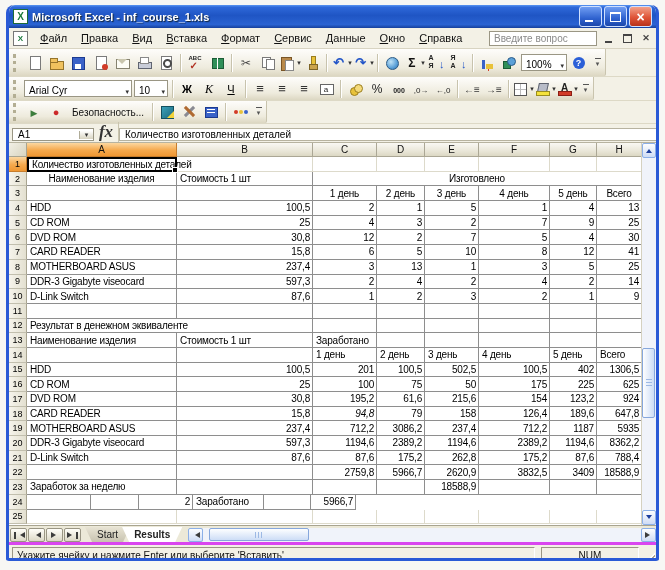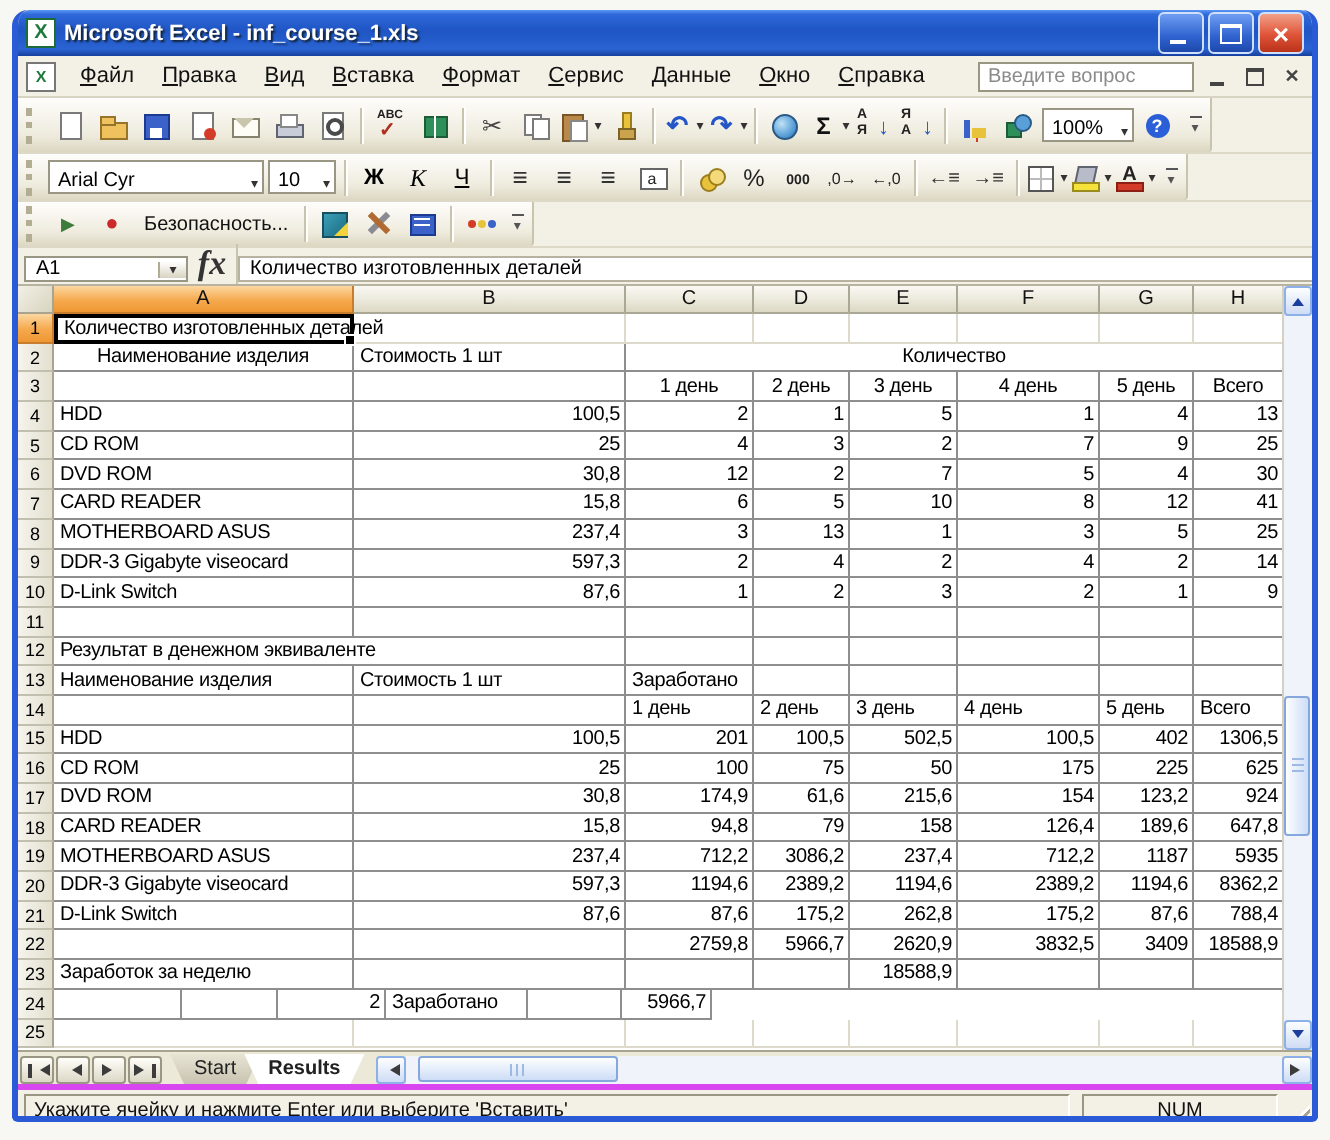--- a/index.html
+++ b/index.html
@@ -401,21 +401,21 @@
           <span class="cell" style="width: 48px;"></span>
           <span class="cell" style="width: 54px;"></span>
           <span class="cell" style="width: 71px;"></span>
           <span class="cell" style="width: 47px;"></span>
           <span class="cell" style="width: 45px;"></span>
         </div>
         <div class="grow">
           <span class="rh">2</span>
           <span class="cell b c" style="width: 150px;">Наименование изделия</span>
           <span class="cell b" style="width: 136px;">Стоимость 1 шт</span>
-          <span class="cell b c" style="width: 329px;">Количество</span>
+          <span class="cell b c" style="width: 329px;">Изготовлено</span>
         </div>
         <div class="grow">
           <span class="rh">3</span>
           <span class="cell b" style="width: 150px;"></span>
           <span class="cell b" style="width: 136px;"></span>
           <span class="cell b c" style="width: 64px;">1 день</span>
           <span class="cell b c" style="width: 48px;">2 день</span>
           <span class="cell b c" style="width: 54px;">3 день</span>
           <span class="cell b c" style="width: 71px;">4 день</span>
           <span class="cell b c" style="width: 47px;">5 день</span>
@@ -560,32 +560,32 @@
           <span class="cell b r" style="width: 48px;">75</span>
           <span class="cell b r" style="width: 54px;">50</span>
           <span class="cell b r" style="width: 71px;">175</span>
           <span class="cell b r" style="width: 47px;">225</span>
           <span class="cell b r" style="width: 45px;">625</span>
         </div>
         <div class="grow">
           <span class="rh">17</span>
           <span class="cell b" style="width: 150px;">DVD ROM</span>
           <span class="cell b r" style="width: 136px;">30,8</span>
-          <span class="cell b r" style="width: 64px;">174,9</span>
+          <span class="cell b r" style="width: 64px;">195,2</span>
           <span class="cell b r" style="width: 48px;">61,6</span>
           <span class="cell b r" style="width: 54px;">215,6</span>
           <span class="cell b r" style="width: 71px;">154</span>
           <span class="cell b r" style="width: 47px;">123,2</span>
           <span class="cell b r" style="width: 45px;">924</span>
         </div>
         <div class="grow">
           <span class="rh">18</span>
           <span class="cell b" style="width: 150px;">CARD READER</span>
           <span class="cell b r" style="width: 136px;">15,8</span>
-          <span class="cell b r" style="width: 64px;">94,8</span>
+          <span class="cell b r" style="width: 64px; font-style: italic;">94,8</span>
           <span class="cell b r" style="width: 48px;">79</span>
           <span class="cell b r" style="width: 54px;">158</span>
           <span class="cell b r" style="width: 71px;">126,4</span>
           <span class="cell b r" style="width: 47px;">189,6</span>
           <span class="cell b r" style="width: 45px;">647,8</span>
         </div>
         <div class="grow">
           <span class="rh">19</span>
           <span class="cell b" style="width: 150px;">MOTHERBOARD ASUS</span>
           <span class="cell b r" style="width: 136px;">237,4</span>

